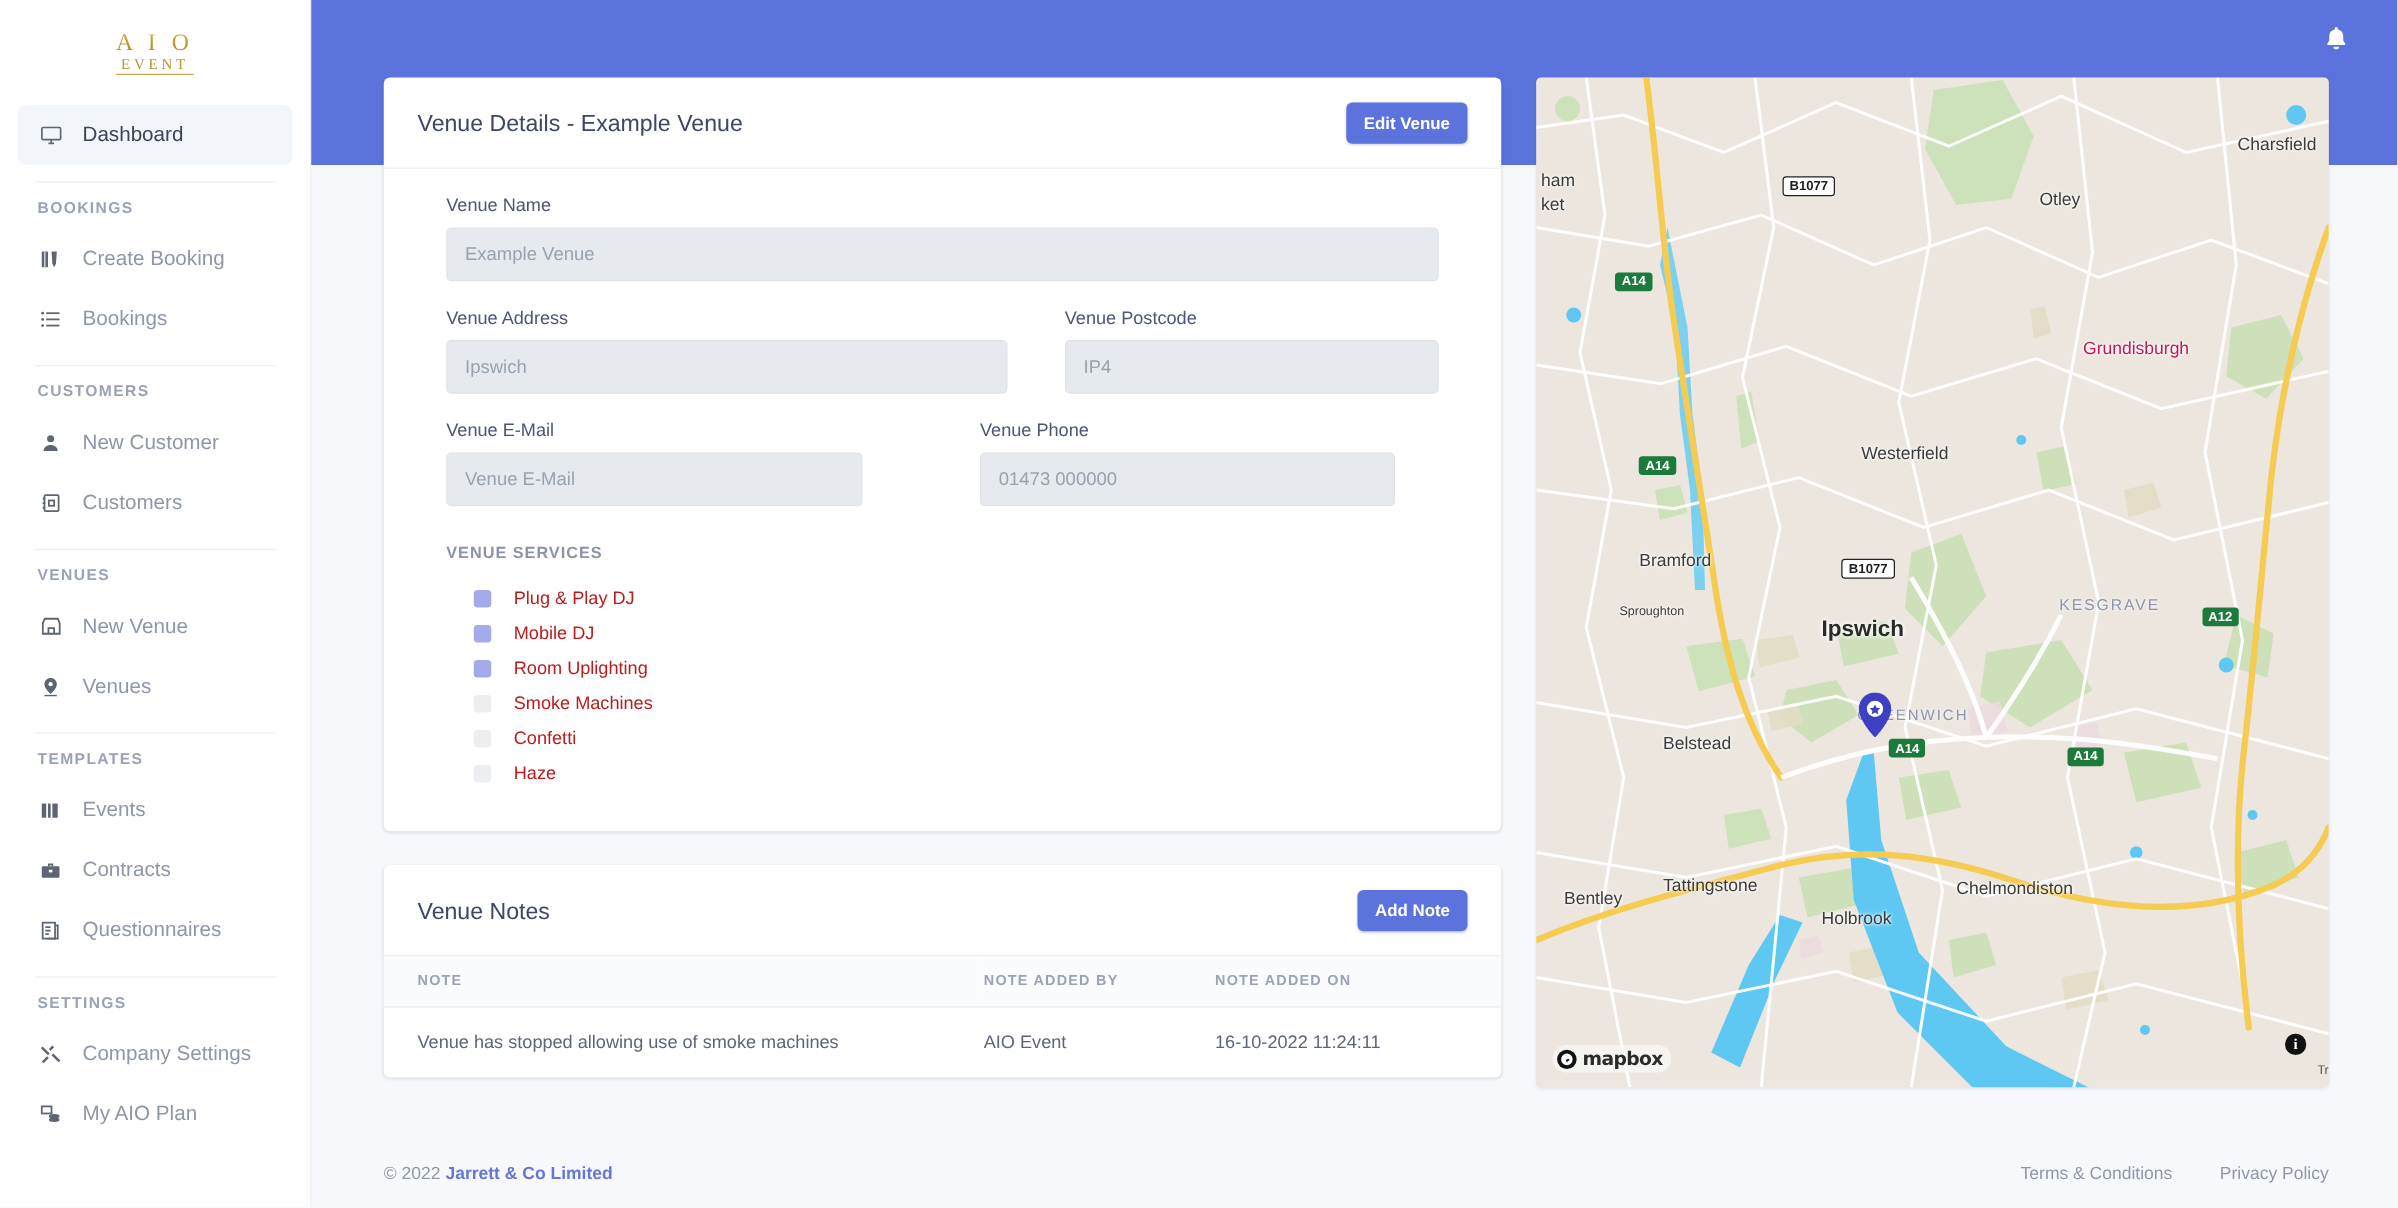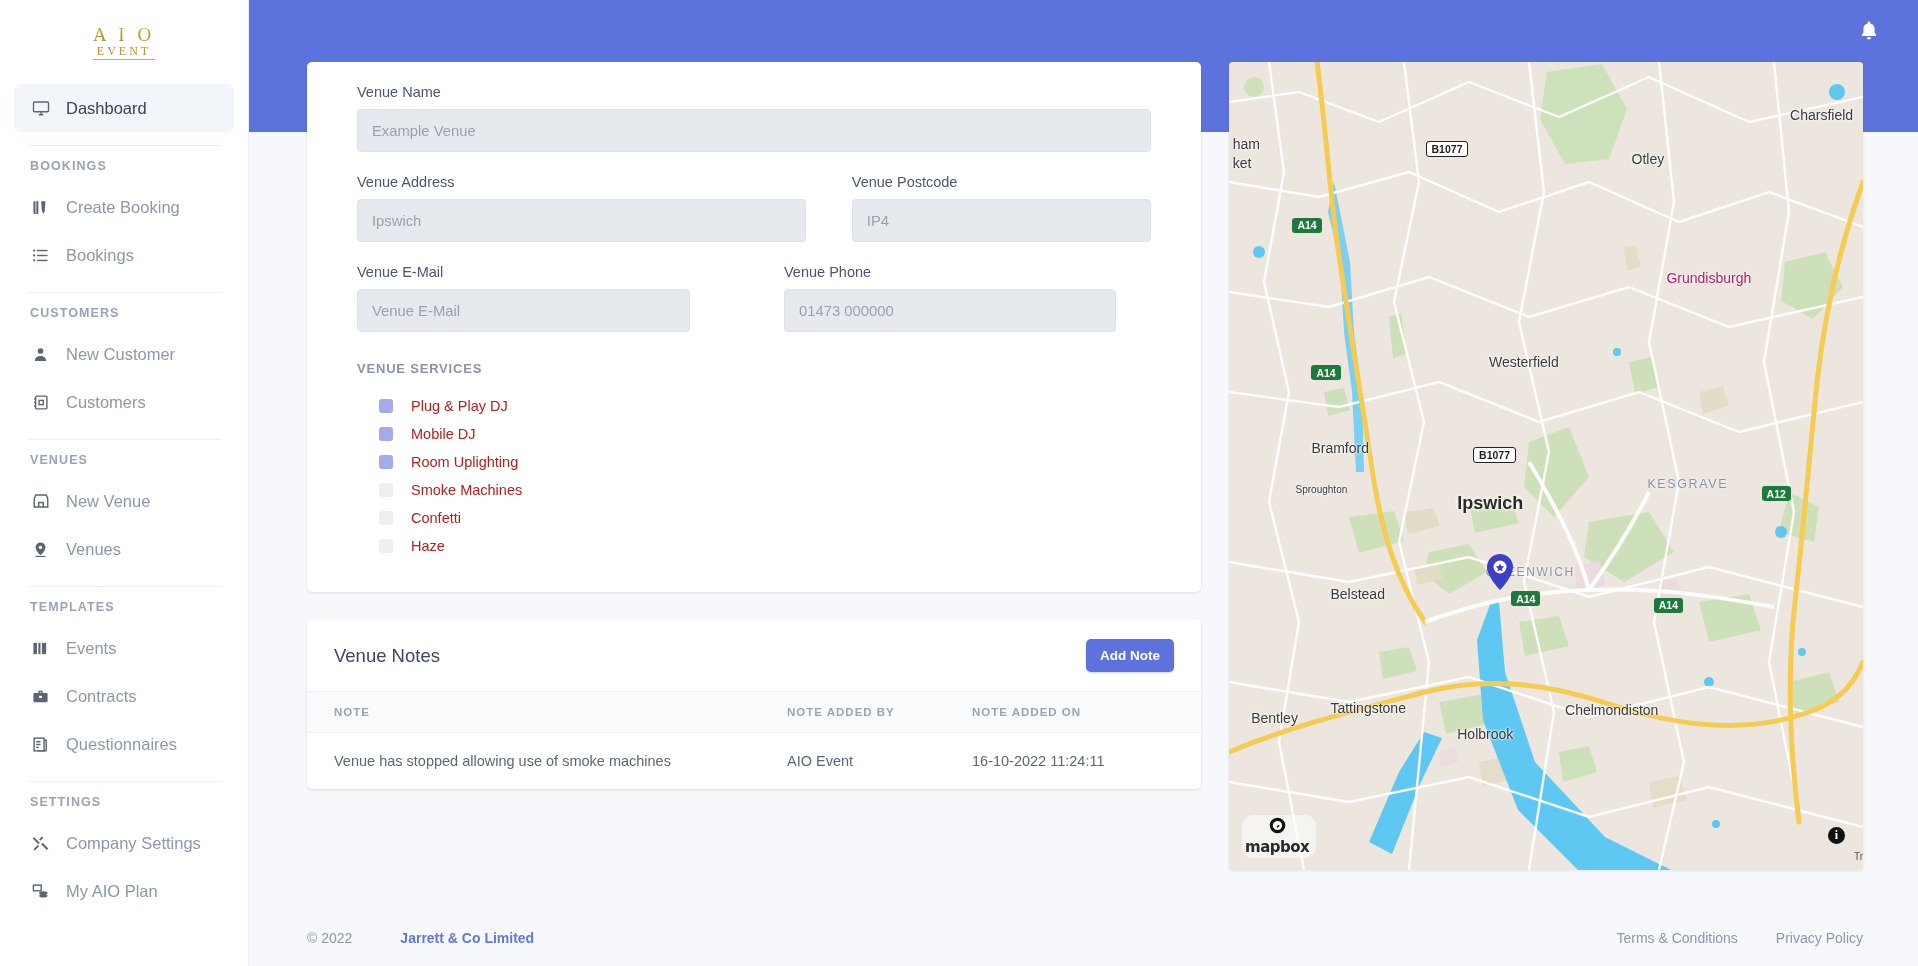--- a/index.html
+++ b/index.html
@@ -167,21 +167,20 @@
     border-radius: 4px; overflow: hidden;
     background: #ebe5de;
     box-shadow: 0 1px 3px rgba(40,50,80,.09);
   }
   .map-svg { position: absolute; inset: 0; width: 100%; height: 100%; }
   .mapbox-logo {
     position: absolute; left: 13px; bottom: 12px;
     display: flex; align-items: center; gap: 4px;
     background: rgba(255,255,255,.55); border-radius: 11px;
     padding: 2px 7px 2px 3px;
-    flex-direction: column;
   }
   .mapbox-logo .mlbl {
     font-size: 15px; font-weight: bold; color: #2b2b2b;
     font-family: "DejaVu Sans", sans-serif; letter-spacing: -.5px;
   }
   .map-info {
     position: absolute; right: 18px; bottom: 26px;
     width: 17px; height: 17px; border-radius: 50%;
     background: #111; color: #fff; font-size: 12px; font-weight: bold;
     display: flex; align-items: center; justify-content: center;
@@ -201,21 +200,21 @@
     position: absolute; left: 0; right: 0; bottom: 0;
     height: 56px; display: flex; align-items: center;
     justify-content: space-between;
     padding: 0 55px 0 58px;
     font-size: 14px; color: #8d97a8;
     z-index: 3;
   }
   .footer a { color: #8d97a8; text-decoration: none; cursor: pointer; }
   .footer .brand { color: #6476d8; font-weight: bold; margin-left: 4px; cursor: pointer; }
   .foot-links { display: flex; gap: 38px; }
-  .foot-left { display: flex; align-items: center; gap: 44px; }
+  .foot-left { display: flex; align-items: center; }
 </style>
 </head>
 <body>
 
 <div class="app">
 
   <aside class="sidebar">
     <div class="logo-wrap">
       <div class="logo">
         <span class="l1">A I O</span>
@@ -367,20 +366,24 @@
           <path d="M9.8 18.3h4.4a2.2 2.2 0 01-4.4 0z"></path>
         </svg>
       </span>
     </div>
 
     <div class="content">
 
       <div class="left-col">
 
         <section class="card">
+          <div class="card-head">
+            <h1 class="card-title">Venue Details - Example Venue</h1>
+            <button class="btn">Edit Venue</button>
+          </div>
           <div class="card-body">
 
             <div>
               <label class="fld-label">Venue Name</label>
               <input class="fld-input" placeholder="Example Venue" style="">
             </div>
 
             <div class="row">
               <div class="col" style="width:450px;">
                 <label class="fld-label">Venue Address</label>

